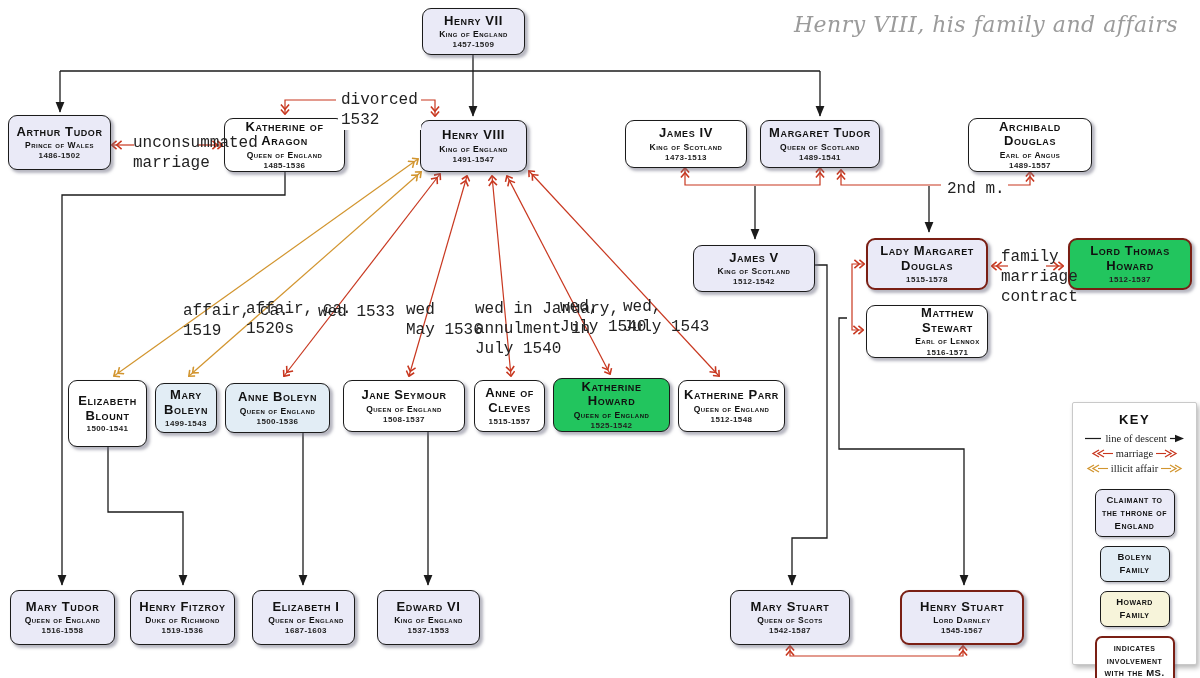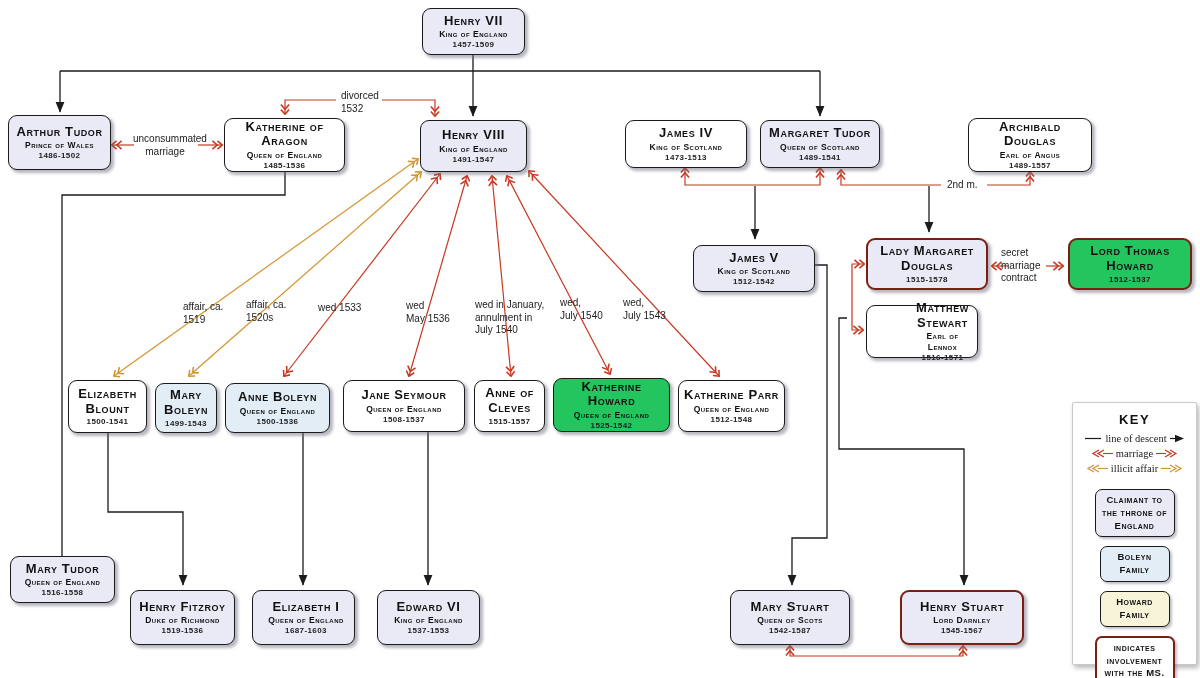--- a/index.html
+++ b/index.html
@@ -20,21 +20,21 @@
   .pbox.claimant { background:#eaeaf7; }
   .pbox.boleyn   { background:#e2edf5; }
   .pbox.howard   { background:#22c55e; }
   .pbox.msb      { border:2.2px solid #7a1f14; }
   .pname  { font-size:13px; font-weight:bold; font-variant:small-caps; letter-spacing:.6px;
             color:#111; line-height:1.12; }
   .ptitle { font-size:8.5px; font-weight:bold; font-variant:small-caps; letter-spacing:.5px;
             color:#111; line-height:1.2; margin-top:1px; }
   .pdates { font-size:8px; font-weight:bold; color:#222; letter-spacing:.4px; margin-top:1px; }
 
-  .elabel { position:absolute; font-family:Liberation Sans, sans-serif; font-size:10px; color:#222;
+  .elabel { position:absolute; font-family:Liberation Mono, monospace; font-size:16px; color:#222;
             line-height:1.25; white-space:pre-line; }
   .elabel.bg  { background:#fff; padding:0 3px; }
   .elabel.ctr { text-align:center; }
 
   #key { position:absolute; left:1072px; top:402px; width:125px; height:263px; background:#fff;
          border:1px solid #c9c9c9; border-radius:2px; box-shadow:2px 3px 5px rgba(0,0,0,.28);
          box-sizing:border-box; }
   .key-title { text-align:center; font-weight:bold; font-size:13px; letter-spacing:1.5px;
                margin:9px 0 6px; color:#111; }
   .key-row { display:flex; align-items:center; justify-content:center; gap:3px;
@@ -46,20 +46,21 @@
   .keybox.claimant { background:#eaeaf7; margin-top:15px; }
   .keybox.boleyn   { background:#e2edf5; }
   .keybox.howard   { background:#f7f4da; }
   .keybox.msb      { border:2px solid #7a1f14; }
 </style>
 </head>
 <body>
 
 <div id="stage">
 
+  <div id="title">Henry VIII, his family and affairs</div>
 
   <svg id="edges" width="1200" height="678">
     <defs>
       <marker id="mb" viewBox="0 0 9 8" markerWidth="9" markerHeight="8" refX="8" refY="3.5" orient="auto">
         <path d="M0,0 L8.5,3.5 L0,7 Z" fill="#1b1b1b"></path>
       </marker>
       <marker id="mr" viewBox="0 0 10 8" markerWidth="10" markerHeight="8" refX="9" refY="4" orient="auto-start-reverse">
         <path d="M1,0.6 L5,4 L1,7.4 M5.2,0.6 L9.2,4 L5.2,7.4" stroke="#c8371f" stroke-width="1.3" fill="none"></path>
       </marker>
       <marker id="mo" viewBox="0 0 10 8" markerWidth="10" markerHeight="8" refX="9" refY="4" orient="auto-start-reverse">
@@ -144,26 +145,26 @@
         <div class="pdates">1512-1542</div>
       </div>
       <div class="pbox claimant msb" style="left: 866px; top: 238px; width: 122px; height: 52px;">
         <div class="pname">Lady Margaret Douglas</div>
         <div class="pdates">1515-1578</div>
       </div>
       <div class="pbox howard msb" style="left: 1068px; top: 238px; width: 124px; height: 52px;">
         <div class="pname">Lord Thomas Howard</div>
         <div class="pdates">1512-1537</div>
       </div>
-      <div class="pbox" style="left: 866px; top: 305px; width: 112px; height: 53px; padding-left: 44px;">
+      <div class="pbox" style="left: 866px; top: 305px; width: 122px; height: 53px; padding-left: 44px;">
         <div class="pname">Matthew Stewart</div>
         <div class="ptitle">Earl of Lennox</div>
         <div class="pdates">1516-1571</div>
       </div>
-      <div class="pbox" style="left: 68px; top: 380px; width: 79px; height: 53px;">
+      <div class="pbox" style="left: 68px; top: 380px; width: 79px; height: 67px;">
         <div class="pname">Elizabeth Blount</div>
         <div class="pdates">1500-1541</div>
       </div>
       <div class="pbox boleyn" style="left: 155px; top: 383px; width: 62px; height: 50px;">
         <div class="pname">Mary Boleyn</div>
         <div class="pdates">1499-1543</div>
       </div>
       <div class="pbox boleyn" style="left: 225px; top: 383px; width: 105px; height: 50px;">
         <div class="pname">Anne Boleyn</div>
         <div class="ptitle">Queen of England</div>
@@ -181,21 +182,21 @@
       <div class="pbox howard" style="left: 553px; top: 378px; width: 117px; height: 54px;">
         <div class="pname">Katherine Howard</div>
         <div class="ptitle">Queen of England</div>
         <div class="pdates">1525-1542</div>
       </div>
       <div class="pbox" style="left: 678px; top: 380px; width: 107px; height: 52px;">
         <div class="pname">Katherine Parr</div>
         <div class="ptitle">Queen of England</div>
         <div class="pdates">1512-1548</div>
       </div>
-      <div class="pbox claimant" style="left: 10px; top: 556px; width: 105px; height: 47px;">
+      <div class="pbox claimant" style="left: 10px; top: 590px; width: 105px; height: 55px;">
         <div class="pname">Mary Tudor</div>
         <div class="ptitle">Queen of England</div>
         <div class="pdates">1516-1558</div>
       </div>
       <div class="pbox claimant" style="left: 130px; top: 590px; width: 105px; height: 55px;">
         <div class="pname">Henry Fitzroy</div>
         <div class="ptitle">Duke of Richmond</div>
         <div class="pdates">1519-1536</div>
       </div>
       <div class="pbox claimant" style="left: 252px; top: 590px; width: 103px; height: 55px; padding-left: 8px;">
@@ -232,21 +233,21 @@
       <div class="elabel" style="left: 318px; top: 302px;">wed 1533</div>
       <div class="elabel" style="left: 406px; top: 300px;">wed
 May 1536</div>
       <div class="elabel" style="left: 475px; top: 299px;">wed in January,
 annulment in
 July 1540</div>
       <div class="elabel" style="left: 560px; top: 297px;">wed,
 July 1540</div>
       <div class="elabel" style="left: 623px; top: 297px;">wed,
 July 1543</div>
-      <div class="elabel" style="left: 1001px; top: 247px;">secret
+      <div class="elabel" style="left: 1001px; top: 247px;">family
 marriage
 contract</div>
     </div>
 
   <div id="key">
     <div class="key-title">KEY</div>
     <div class="key-row">
       <svg width="18" height="9">
           <line x1="1" y1="4.5" x2="17" y2="4.5" stroke="#1b1b1b" stroke-width="1.2"></line>
         </svg>

